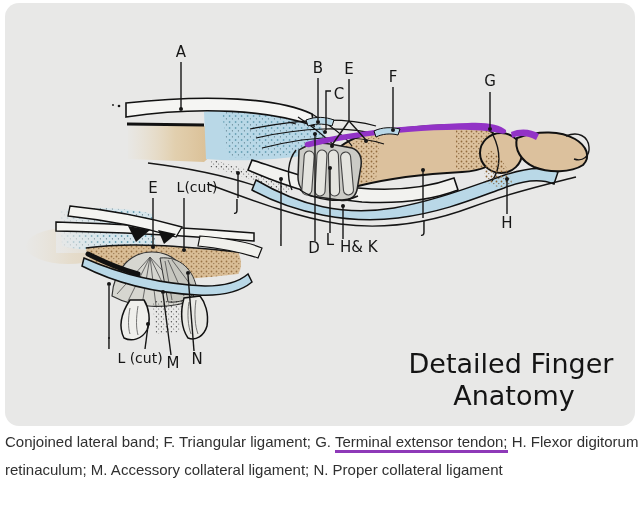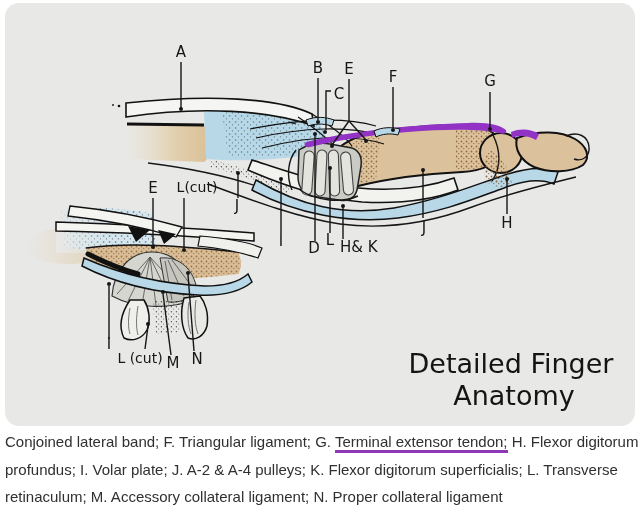--- a/index.html
+++ b/index.html
@@ -232,17 +232,16 @@
     </g>
 
     <g>
       <text class="title-text" x="511" y="373" text-anchor="middle">Detailed Finger</text>
       <text class="title-text" x="514" y="405" text-anchor="middle">Anatomy</text>
     </g>
   </svg>
 
   <div class="caption">
     <div class="cap-line"><span>Conjoined lateral band; F. Triangular ligament; G. </span><span class="hl">Terminal extensor tendon;</span><span> H. Flexor digitorum</span></div>
-    <div class="cap-line">profundus; I. Volar plate; J. A-2 &amp; A-4 pulleys; K. Flexor digitorum superficialis; L. Transverse</div>
     <div class="cap-line">retinaculum; M. Accessory collateral ligament; N. Proper collateral ligament</div>
   </div>
 
 </div>
 
 </body></html>

